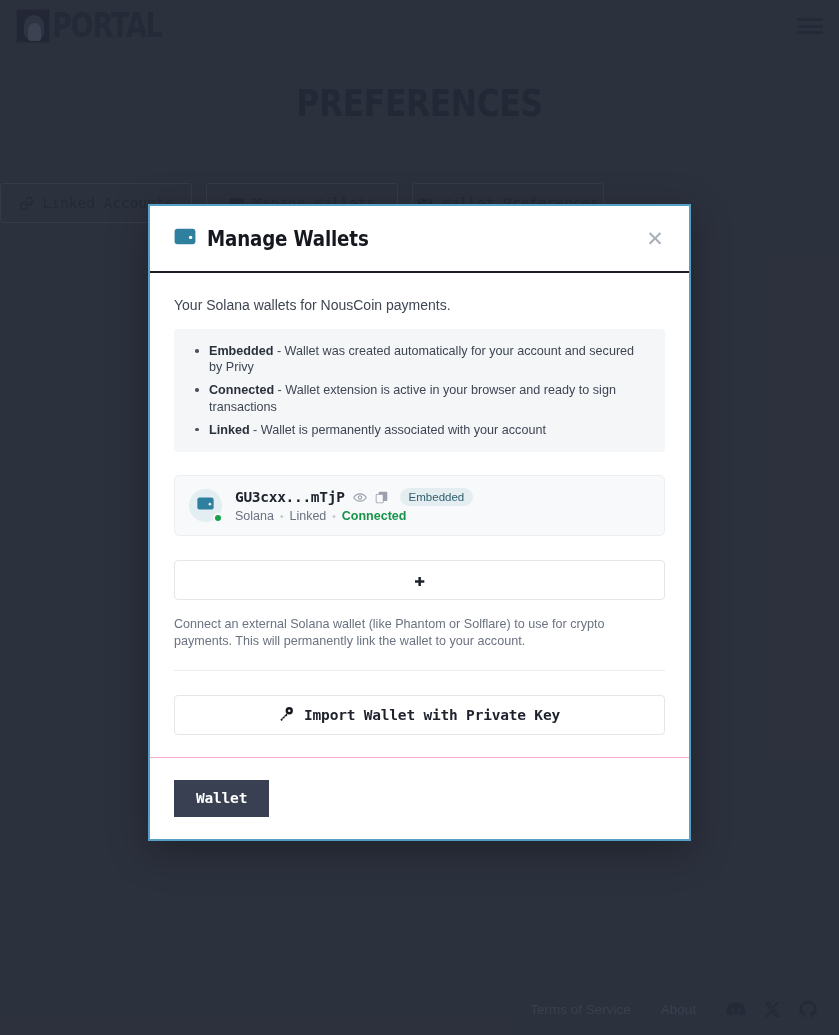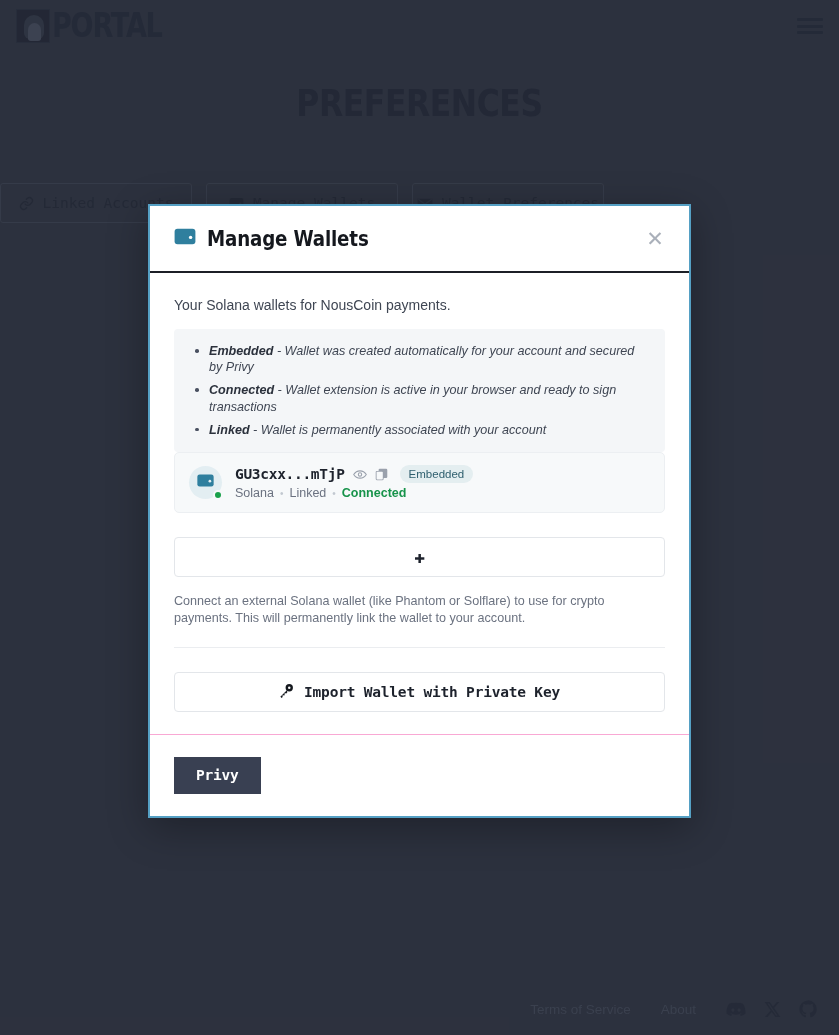--- a/index.html
+++ b/index.html
@@ -201,21 +201,21 @@
     font-size: 14px;
     color: #3f4653;
     margin-bottom: 16px;
   }
 
   .infobox {
     background: #f4f6f8;
     border-radius: 4px;
     padding: 14px 16px 14px 18px;
   }
-  .infobox ul { list-style: none; font-style: italic; }
+  .infobox ul { list-style: none; }
   .infobox li {
     position: relative;
     padding-left: 17px;
     font-size: 12.6px;
     line-height: 1.29;
     color: #3f4653;
     margin-bottom: 7px;
   }
   .infobox li:last-child { margin-bottom: 0; }
   .infobox li::before {
@@ -223,20 +223,21 @@
     position: absolute;
     left: 3px; top: 6px;
     width: 3.5px; height: 3.5px;
     border-radius: 50%;
     background: #4a5161;
   }
   .infobox b { font-weight: bold; color: #2b313c; }
 
   
   .wallet-card {
+    margin-top: 23px;
     background: #f7f9fa;
     border: 1px solid #eceff2;
     border-radius: 5px;
     padding: 12px 14px;
     display: flex;
     align-items: center;
     gap: 13px;
   }
   .wallet-avatar {
     position: relative;
@@ -507,15 +508,15 @@
           <circle cx="12.3" cy="5.7" r="1.5" fill="#ffffff"></circle>
           <path d="M9.4 8.6L1.6 16.4l1.6 1.6 1.5-1.5-.9-.9 1.2-1.2.9.9 1.2-1.2-.9-.9 1.3-1.3.9.9 1.6-1.6z"></path>
         </svg>
       </span>
       <span>Import Wallet with Private Key</span>
     </div>
 
   </div>
 
   <div class="modal-footer">
-    <button class="close-btn">Privy</button>
+    <button class="close-btn">Wallet</button>
   </div>
 </div>
 
 </body></html>

